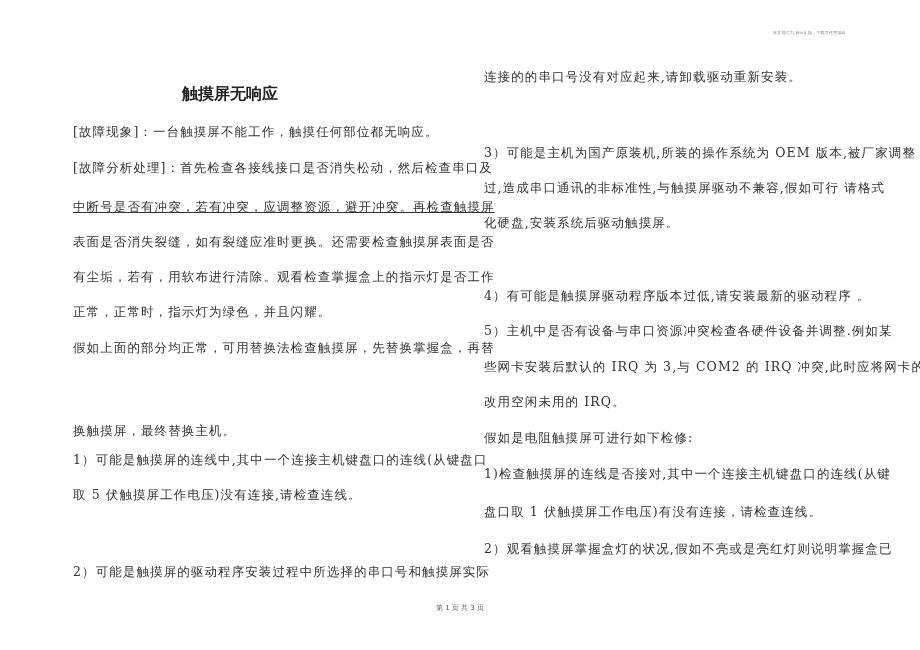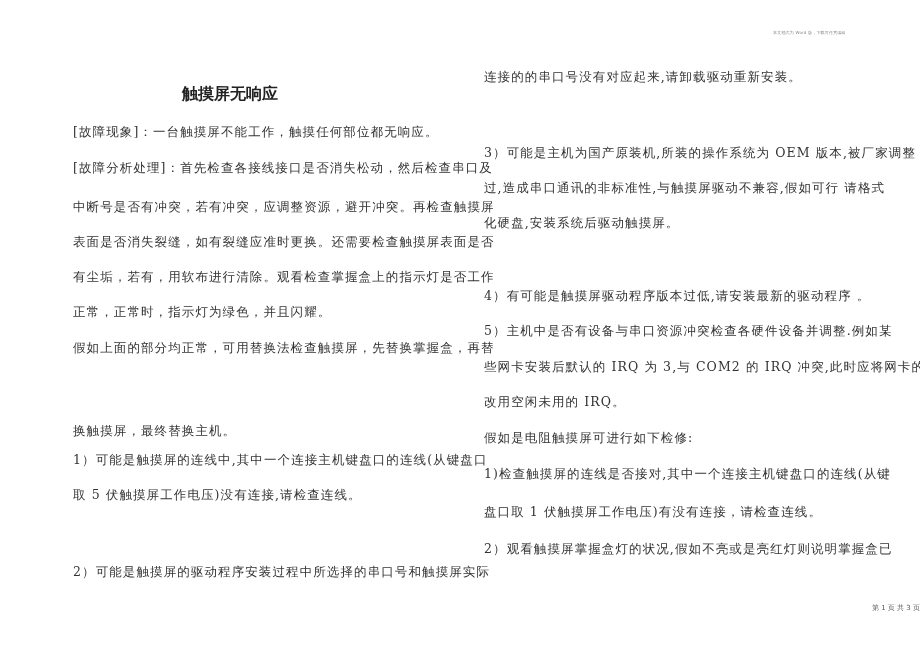--- a/index.html
+++ b/index.html
@@ -15,35 +15,35 @@
   }
   .title {
     position: absolute; top: 84px; left: 0; width: 460px; text-align: center;
     font-family: "DejaVu Sans", sans-serif; font-weight: bold; font-size: 16px; color: #222;
   }
   .col { position: absolute; font-size: 12.5px; letter-spacing: 1.1px; }
   .col .line { position: absolute; left: 0; white-space: nowrap; }
   .left-col { left: 73px; top: 0; width: 380px; }
   .right-col { left: 484px; top: 0; width: 380px; }
   .footer {
-    position: absolute; top: 603px; left: 0; width: 920px; text-align: right;
+    position: absolute; top: 603px; left: 0; width: 920px; text-align: center;
     font-size: 7px; color: #555; font-family: "DejaVu Sans", sans-serif;
   }
 </style>
 </head>
 <body>
 
 <div class="header-note">本文档式为 Word 版，下载可任意编辑</div>
 
 <div class="title">触摸屏无响应</div>
 
 <div class="col left-col">
   <div class="line" style="top: 124px;">[故障现象]：一台触摸屏不能工作，触摸任何部位都无响应。</div>
   <div class="line" style="top: 160px;">[故障分析处理]：首先检查各接线接口是否消失松动，然后检查串口及</div>
-  <div class="line" style="top: 199px;">中断号是否有冲突，若有冲突，应调整资源，避开冲突。再检查触摸屏</div>
+  <div class="line" style="top: 199px; text-decoration: underline;">中断号是否有冲突，若有冲突，应调整资源，避开冲突。再检查触摸屏</div>
   <div class="line" style="top: 234px;">表面是否消失裂缝，如有裂缝应准时更换。还需要检查触摸屏表面是否</div>
   <div class="line" style="top: 269px;">有尘垢，若有，用软布进行清除。观看检查掌握盒上的指示灯是否工作</div>
   <div class="line" style="top: 304px;">正常，正常时，指示灯为绿色，并且闪耀。</div>
   <div class="line" style="top: 340px; text-align: right;">假如上面的部分均正常，可用替换法检查触摸屏，先替换掌握盒，再替</div>
   <div class="line" style="top: 375px; margin-top: 48px;">换触摸屏，最终替换主机。</div>
   <div class="line" style="top: 452px;">1）可能是触摸屏的连线中,其中一个连接主机键盘口的连线(从键盘口</div>
   <div class="line" style="top: 487px;">取 5 伏触摸屏工作电压)没有连接,请检查连线。</div>
   <div class="line" style="top: 564px;">2）可能是触摸屏的驱动程序安装过程中所选择的串口号和触摸屏实际</div>
 </div>
 

